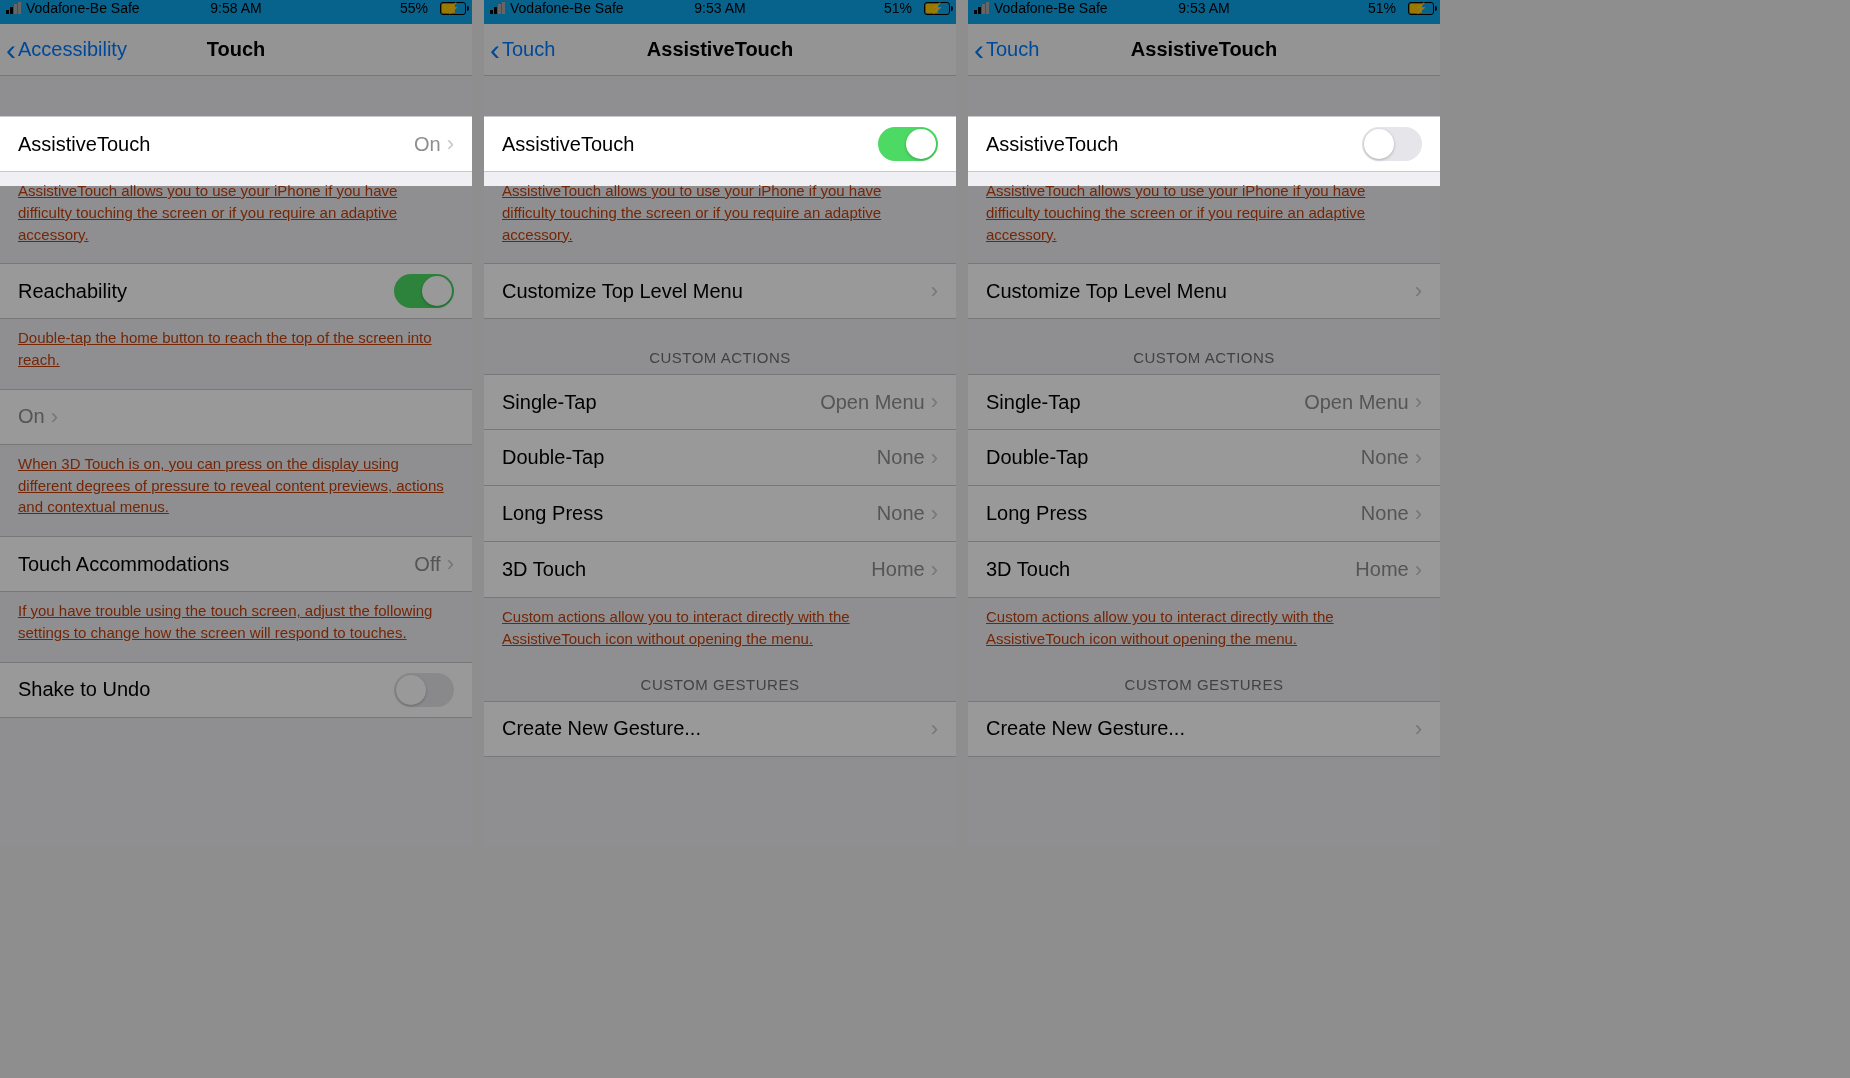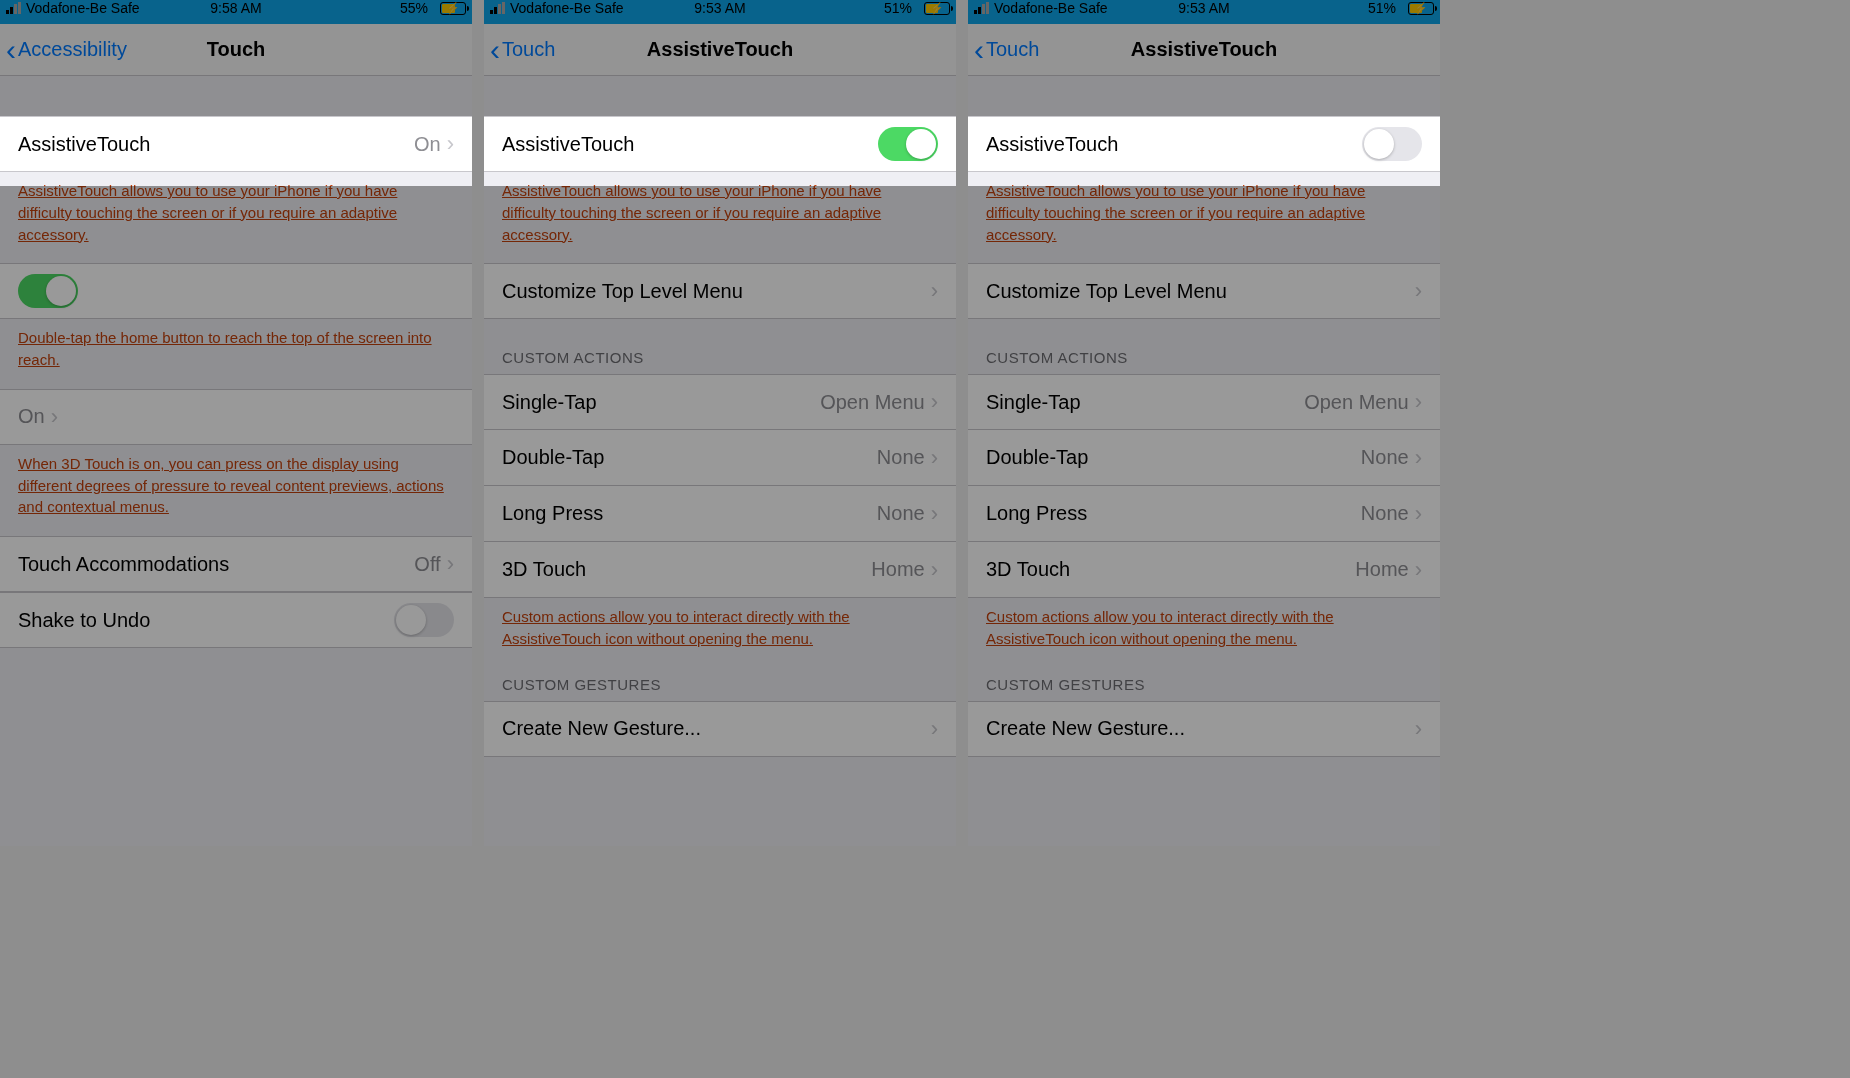--- a/index.html
+++ b/index.html
@@ -100,20 +100,21 @@
   }
 
   
   .spacer { height: 40px; }
   .section-header {
     font-size: 15px;
     color: #6d6d72;
     padding: 8px 18px;
     text-transform: uppercase;
     letter-spacing: 0.5px;
+    text-align: center;
   }
   .row {
     background: #fff;
     min-height: 56px;
     display: flex;
     align-items: center;
     padding: 0 18px;
     border-bottom: 0.5px solid #c8c7cc;
     font-size: 20px;
     position: relative;
@@ -198,37 +199,39 @@
 
   <div class="row first highlight">
     <span class="row-label">AssistiveTouch</span>
     <span class="row-value">On</span>
     <span class="chevron">›</span>
   </div>
 
   <div class="footer-text">AssistiveTouch allows you to use your iPhone if you have difficulty touching the screen or if you require an adaptive accessory.</div>
 
   <div class="row first">
+    <span class="row-label">Reachability</span>
     <span class="switch on">
         <span class="knob"></span>
       </span>
   </div>
   <div class="footer-text">Double-tap the home button to reach the top of the screen into reach.</div>
 
   <div class="row first">
     <span class="row-value">On</span>
     <span class="chevron">›</span>
   </div>
   <div class="footer-text">When 3D Touch is on, you can press on the display using different degrees of pressure to reveal content previews, actions and contextual menus.</div>
 
   <div class="row first">
     <span class="row-label">Touch Accommodations</span>
     <span class="row-value">Off</span>
     <span class="chevron">›</span>
   </div>
+  <div class="footer-text">If you have trouble using the touch screen, adjust the following settings to change how the screen will respond to touches.</div>
 
   <div class="row first">
     <span class="row-label">Shake to Undo</span>
     <span class="switch off">
         <span class="knob"></span>
       </span>
   </div>
 
   <div class="cutout" style="top:116px;height:70px"></div>
 </div>

